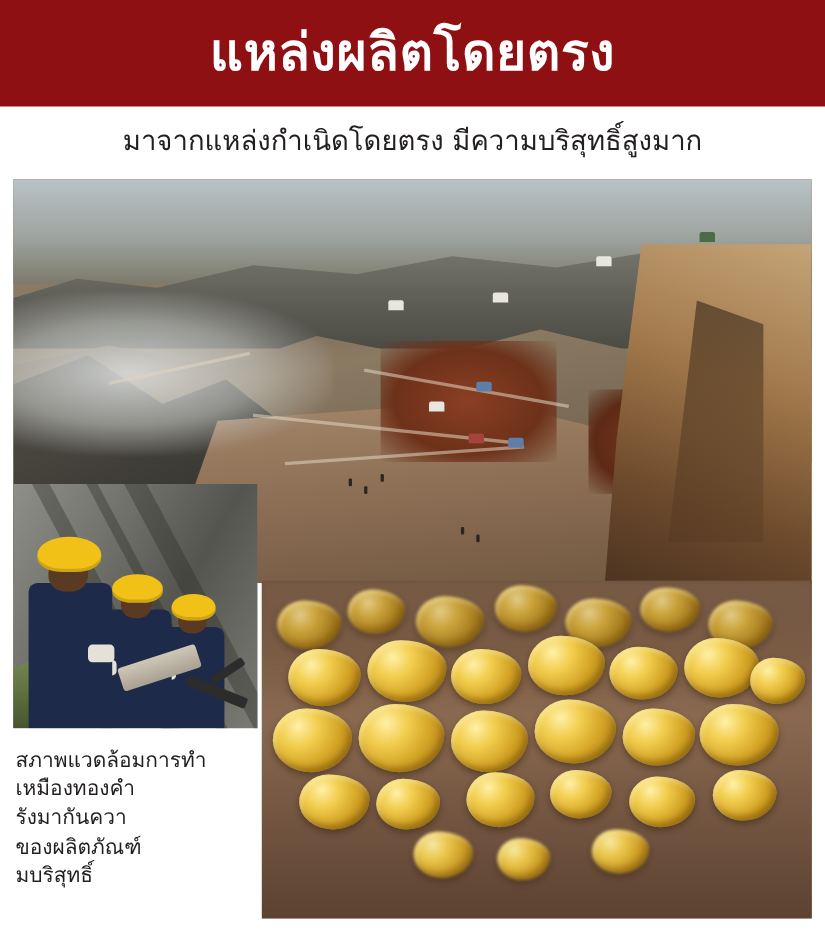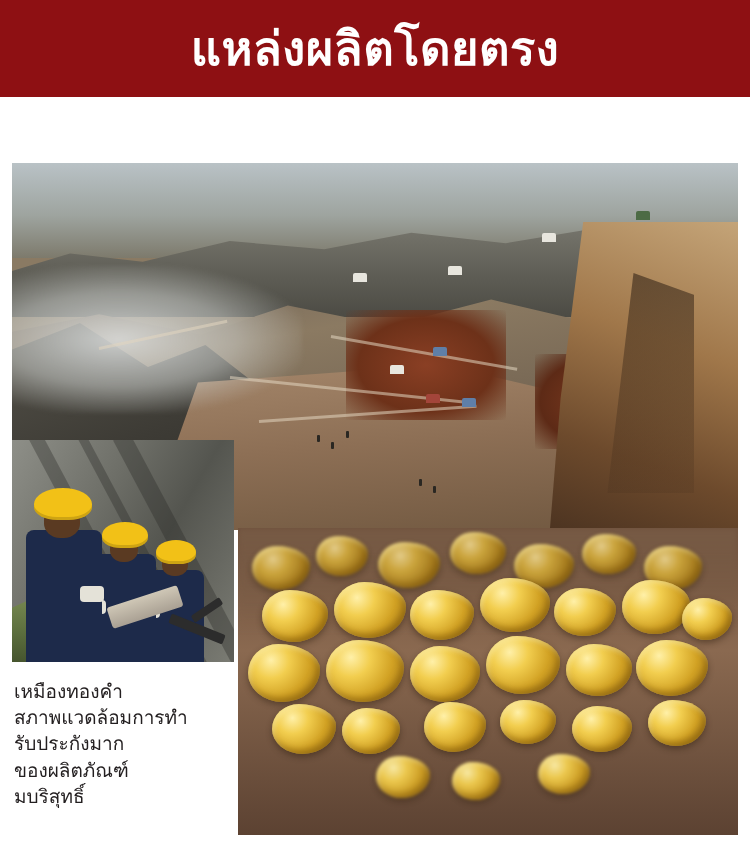--- a/index.html
+++ b/index.html
@@ -266,20 +266,23 @@
 </style>
 </head>
 <body>
 
 <div class="page">
 
   <div class="header-banner">
     <div class="header-title">แหล่งผลิตโดยตรง</div>
   </div>
 
+  <div class="subtitle-bar">
+    <div class="subtitle-text">มาจากแหล่งกำเนิดโดยตรง มีความบริสุทธิ์สูงมาก</div>
+  </div>
 
   <div class="photo-mine">
     <div class="sky"></div>
     <div class="ridge-far"></div>
     <div class="mid-terrain"></div>
     <div class="dark-rock-left"></div>
     <div class="pit-floor"></div>
     <div class="red-earth-a"></div>
     <div class="red-earth-b"></div>
     <div class="cliff-right"></div>
@@ -373,20 +376,20 @@
     <div class="nugget" style="left:262px; top:172px; width:56px; height:44px;"></div>
     <div class="nugget" style="left:334px; top:178px; width:60px; height:46px;"></div>
     <div class="nugget" style="left:410px; top:172px; width:58px; height:46px;"></div>
 
     <div class="nugget blur" style="left:138px; top:228px; width:54px; height:42px;"></div>
     <div class="nugget blur" style="left:214px; top:234px; width:48px; height:38px;"></div>
     <div class="nugget blur" style="left:300px; top:226px; width:52px; height:40px;"></div>
   </div>
 
   <div class="caption">
+    <div class="caption-line">สภาพแวดล้อมการทำ</div>
     <div class="caption-line">เหมืองทองคำ</div>
-    <div class="caption-line">สภาพแวดล้อมการทำ</div>
-    <div class="caption-line">รับประกังมาก</div>
+    <div class="caption-line">รังมากันควา</div>
     <div class="caption-line">ของผลิตภัณฑ์</div>
     <div class="caption-line">มบริสุทธิ์</div>
   </div>
 
 </div>
 
 </body></html>

